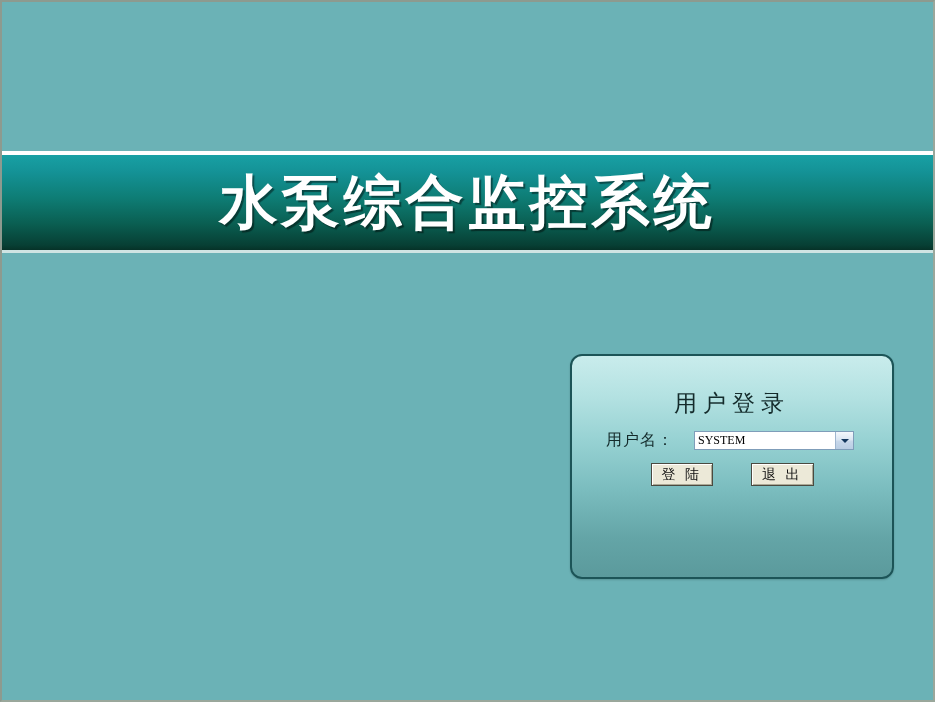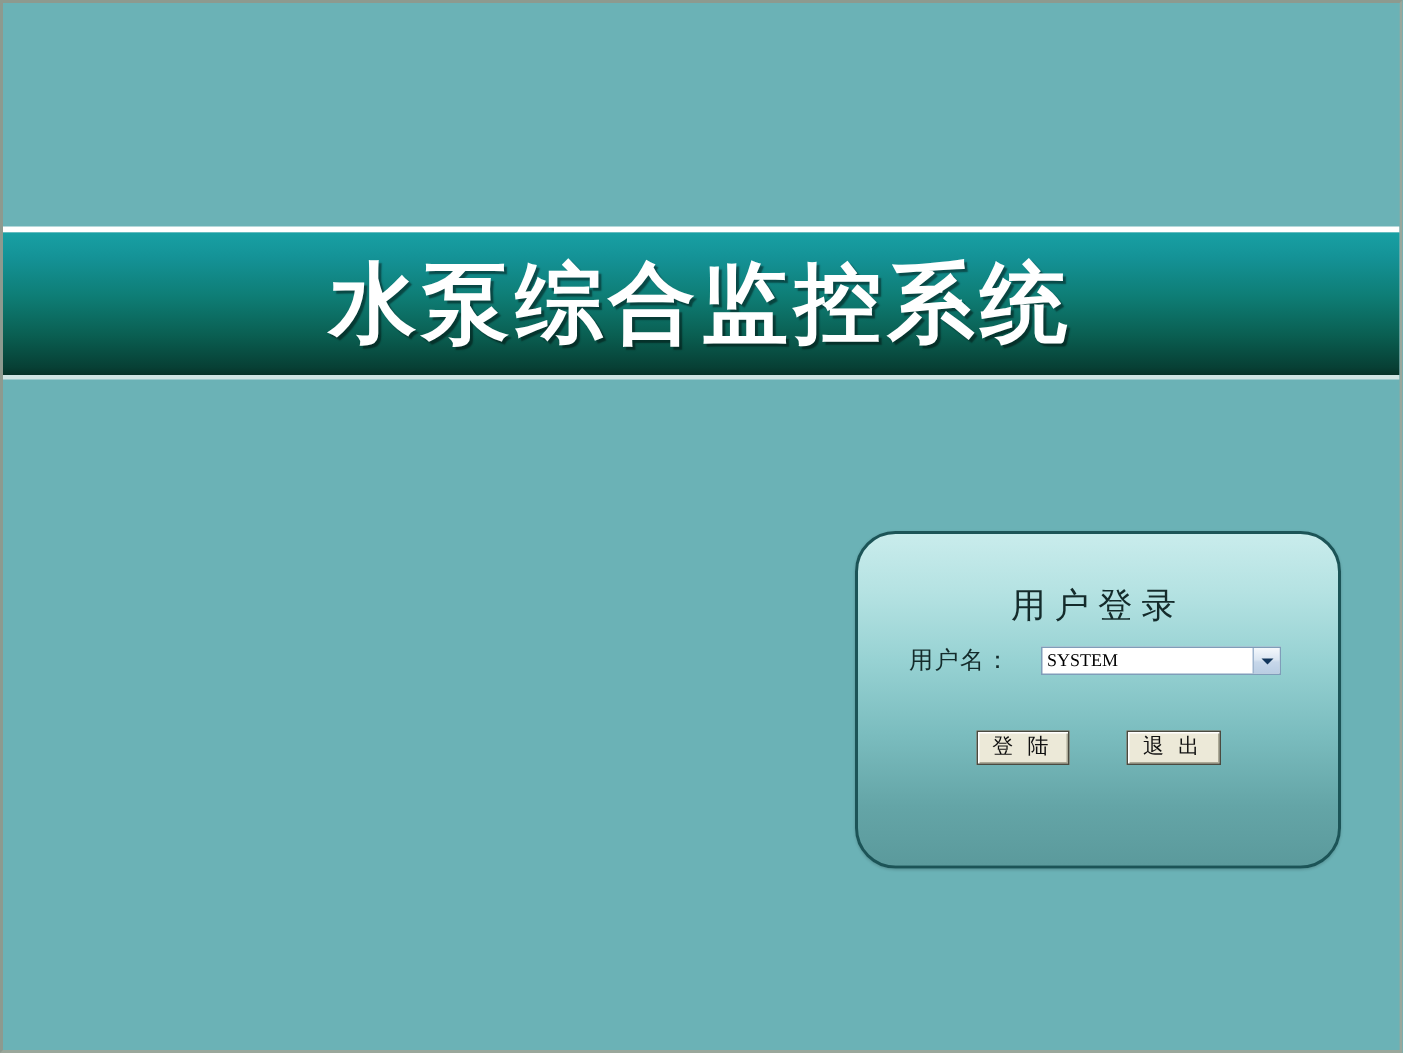--- a/index.html
+++ b/index.html
@@ -93,21 +93,21 @@
 
   
   .login-panel {
     position: absolute;
     left: 568px;
     top: 352px;
     width: 324px;
     height: 225px;
     box-sizing: border-box;
     border: 2px solid #1c5457;
-    border-radius: 27px;
+    border-radius: 12px;
     background: linear-gradient(to bottom,
                 #c9ecec 0%,
                 #b4e2e2 18%,
                 #97d2d3 38%,
                 #7bbdbf 60%,
                 #64a5a7 82%,
                 #5b9a9c 100%);
     box-shadow: 0 1px 2px rgba(0,0,0,0.18);
     overflow: hidden;
   }
@@ -189,21 +189,21 @@
     border: 1px solid #7f9db9;
     font-family: "Liberation Mono", "DejaVu Sans Mono", monospace;
     font-size: 12px;
     color: #000;
     padding: 0 3px;
     outline: none;
   }
 
   
   .button-bar {
-    margin-top: 32px;
+    margin-top: 8px;
     display: flex;
     justify-content: center;
     gap: 38px;
   }
   .win-button {
     min-width: 62px;
     height: 23px;
     box-sizing: border-box;
     background: #ece9d8;
     border: 1px solid #4a4a40;

